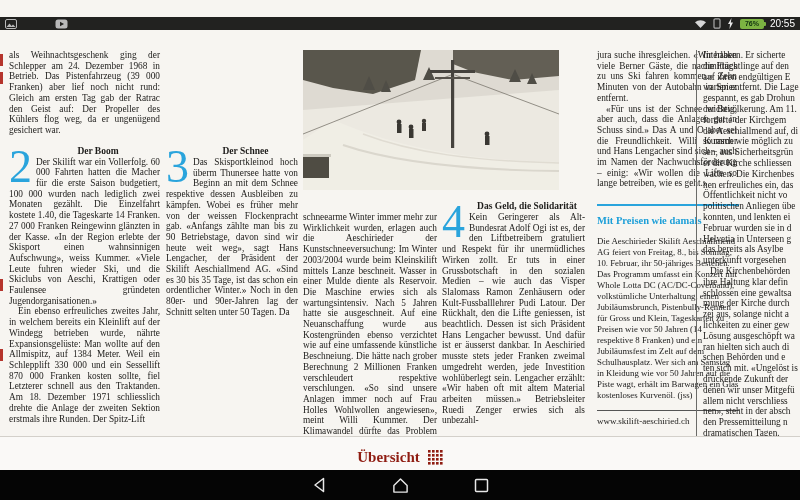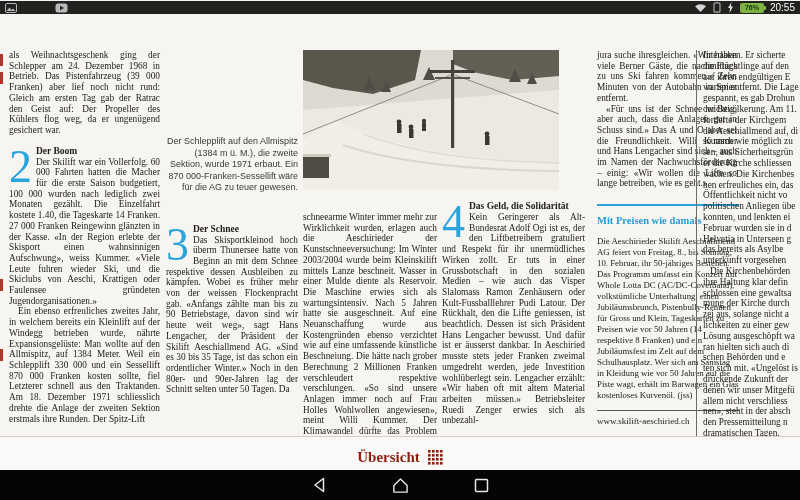--- a/index.html
+++ b/index.html
@@ -1,35 +1,35 @@
 <!DOCTYPE html>
 <html lang="de"><head>
 <meta charset="utf-8">
 <style>
   html,body{margin:0;padding:0;background:#222;}
   .screen{position:relative;width:800px;height:500px;overflow:hidden;background:#f7f5f1;
           font-family:"Liberation Serif",serif;color:#1d1c1a;}
   
-  .statusbar{position:absolute;left:0;top:1px;width:800px;height:13px;background:#222220;
+  .statusbar{position:absolute;left:0;top:17px;width:800px;height:13px;background:#222220;
              display:flex;align-items:center;justify-content:space-between;padding:0 5px;box-sizing:border-box;}
   .sb-group{display:flex;align-items:center;gap:6px;}
   .sb-time{color:#fff;font-family:"Liberation Sans",sans-serif;font-size:10px;line-height:13px;}
   .battery{position:relative;width:24px;height:10px;background:#7cb342;border-radius:2px;
            display:flex;align-items:center;justify-content:center;}
   .battery:after{content:"";position:absolute;right:-2px;top:3px;width:2px;height:4px;background:#7cb342;border-radius:0 1px 1px 0;}
   .battery span{font-family:"Liberation Sans",sans-serif;font-size:7px;color:#10330e;font-weight:bold;}
   
   .page{position:absolute;left:0;top:13px;width:800px;height:423px;background:#f7f5f1;margin-top:36px;}
   .edge-mark{position:absolute;left:0;width:3px;background:#b5342c;}
   .col{position:absolute;text-align:justify;font-size:9.3px;line-height:10.7px;}
   .col p{margin:0;}
   .indent{text-indent:9px;}
   .gap{height:10px;}
   .dropcap{float:left;font-size:46px;line-height:36px;margin:3px 4px 0 0;color:#2aa4dc;font-family:"Liberation Serif",serif;}
-  .sec-title{font-weight:bold;font-size:9.5px;line-height:11px;text-align:left;}
+  .sec-title{font-weight:bold;font-size:9.5px;line-height:11px;text-align:center;}
   .caption{font-family:"Liberation Sans",sans-serif;font-size:9px;line-height:11.5px;color:#3a3a3a;
            text-align:right;margin:0 0 20px 0;}
   .photo{position:absolute;left:303px;top:1px;width:256px;height:140px;}
   .infobox{position:absolute;left:597px;top:155px;width:142px;font-family:Liberation Serif, serif;}
   .infobox .rule{border-top:2px solid #2aa4dc;margin-bottom:9px;}
   .infobox h3{margin:0 0 10px 0;font-size:10.5px;color:#1d9fd8;}
   .infobox .ib-body{font-size:8.8px;line-height:11px;color:#222;text-align:left;}
   .infobox .thinline{border-top:1px solid #555;margin:9px 0 5px 0;}
   .infobox .ib-link{font-size:9px;color:#1d1c1a;}
   .vdivider{position:absolute;left:696px;top:1px;width:1px;height:392px;background:#6b6b68;}
@@ -92,21 +92,20 @@
       <div>
         <span class="dropcap">2</span>
         <div class="sec-title">Der Boom</div>
         <p>Der Skilift war ein Vollerfolg. 60 000 Fahrten hatten die Macher für die erste Saison budgetiert, 100 000 wurden nach lediglich zwei Monaten gezählt. Die Einzelfahrt kostete 1.40, die Tageskarte 14 Franken. 27 000 Franken Reingewinn glänzten in der Kasse. «In der Region erlebte der Skisport einen wahnsinnigen Aufschwung», weiss Kummer. «Viele Leute fuhren wieder Ski, und die Skiclubs von Aeschi, Krattigen oder Faulensee gründeten Jugendorganisationen.»</p>
       </div>
       <p class="indent">Ein ebenso erfreuliches zweites Jahr, in welchem bereits ein Kleinlift auf der Windegg betrieben wurde, nährte Expansionsgelüste: Man wollte auf den Allmispitz, auf 1384 Meter. Weil ein Schlepplift 330 000 und ein Sessellift 870 000 Franken kosten sollte, fiel Letzterer schnell aus den Traktanden. Am 18. Dezember 1971 schliesslich drehte die Anlage der zweiten Sektion erstmals ihre Runden. Der Spitz-Lift</p>
     </div>
 
     <div class="col" style="left:166px;top:1px;width:132px;">
       <div style="height:86px;"></div>
-      <div class="caption">Der Schlepplift auf den Allmispitz (1384 m ü. M.), die zweite Sektion, wurde 1971 erbaut. Ein 870 000-Franken-Sessellift wäre für die AG zu teuer gewesen.</div>
       <div class="gap"></div>
       <div>
         <span class="dropcap">3</span>
         <div class="sec-title">Der Schnee</div>
         <p>Das Skisportkleinod hoch überm Thunersee hatte von Beginn an mit dem Schnee respektive dessen Ausbleiben zu kämpfen. Wobei es früher mehr von der weissen Flockenpracht gab. «Anfangs zählte man bis zu 90 Betriebstage, davon sind wir heute weit weg», sagt Hans Lengacher, der Präsident der Skilift Aeschiallmend AG. «Sind es 30 bis 35 Tage, ist das schon ein ordentlicher Winter.» Noch in den 80er- und 90er-Jahren lag der Schnitt selten unter 50 Tagen. Da</p>
       </div>
     </div>
 
     <div class="photo">
       <svg width="256" height="140" viewBox="0 0 256 140">

